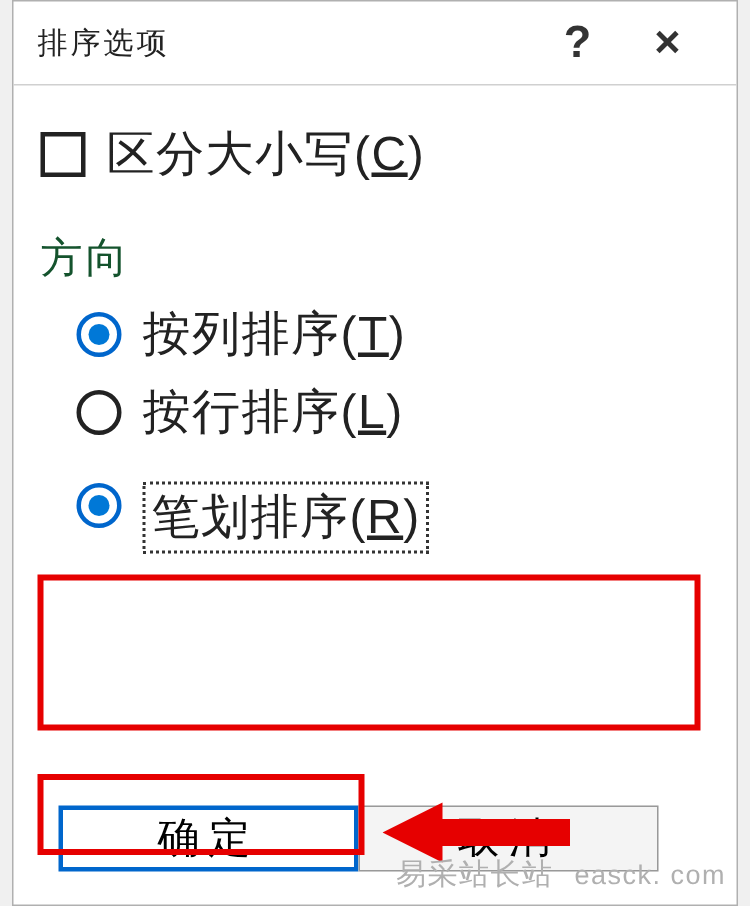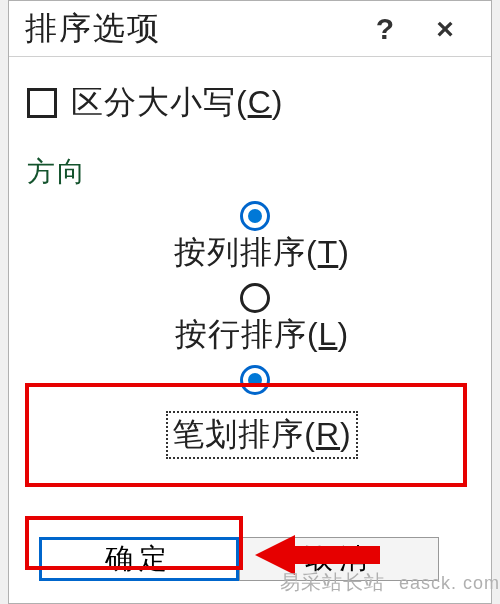--- a/index.html
+++ b/index.html
@@ -24,21 +24,21 @@
   }
   .titlebar {
     height: 56px;
     display: flex;
     align-items: center;
     padding: 0 16px;
     border-bottom: 1px solid #d0d0d0;
   }
   .title {
     flex: 1;
-    font-size: 32px;
+    font-size: 20px;
     color: #222;
     letter-spacing: 2px;
   }
   .titlebar-btn {
     width: 60px;
     text-align: center;
     font-size: 30px;
     color: #333;
     font-family: Arial, sans-serif;
     font-weight: bold;
@@ -67,21 +67,20 @@
     font-size: 28px;
     color: #14532d;
     margin-top: 28px;
     margin-bottom: 10px;
     letter-spacing: 2px;
   }
   .radio-row {
     display: flex;
     align-items: center;
     margin: 8px 0 8px 24px;
-    flex-direction: column;
   }
   .radio-circle {
     width: 30px;
     height: 30px;
     border: 3px solid #222;
     border-radius: 50%;
     margin-right: 14px;
     position: relative;
     background: #fff;
     flex-shrink: 0;
@@ -147,21 +146,21 @@
   .arrow {
     position: absolute;
     top: 530px;
     left: 255px;
     z-index: 11;
     pointer-events: none;
   }
   .watermark {
     position: absolute;
     bottom: 8px;
-    right: 0;
+    right: 16px;
     font-size: 20px;
     color: #b0b0b0;
     font-family: "SimSun", serif;
     letter-spacing: 1px;
     z-index: 12;
     white-space: nowrap;
   }
   .wm-en {
     font-family: Arial, sans-serif;
     font-size: 18px;

